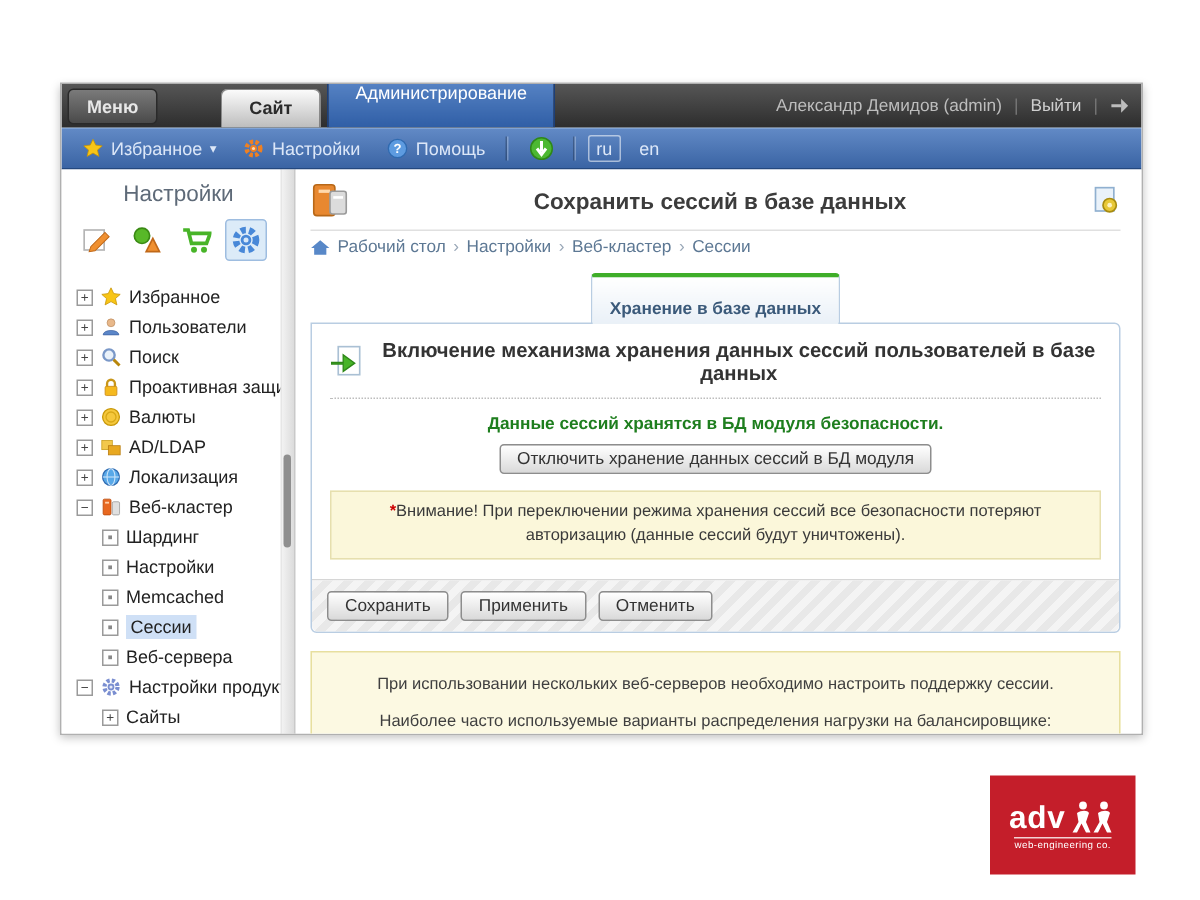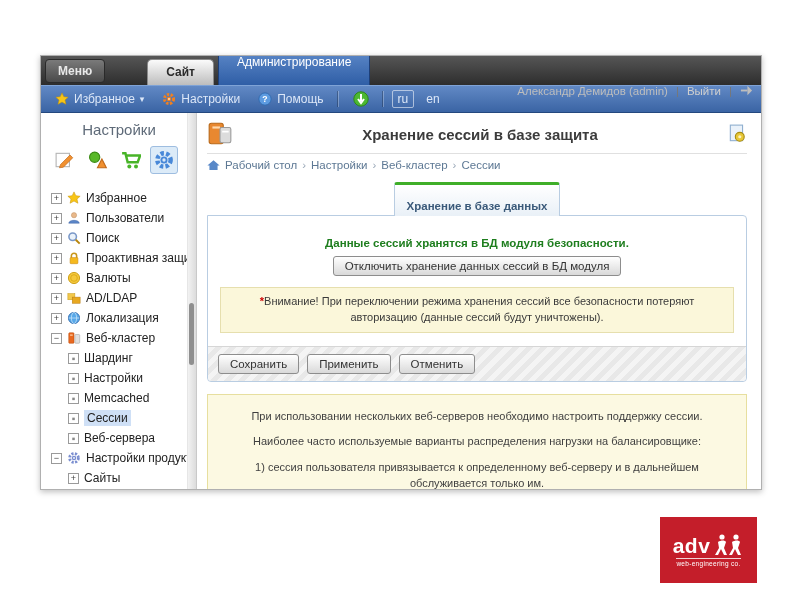--- a/index.html
+++ b/index.html
@@ -4,21 +4,21 @@
 <style>
   html,body{margin:0;padding:0;}
   body{width:800px;height:600px;background:#ffffff;font-family:"Liberation Sans",sans-serif;position:relative;overflow:hidden;}
   .app{position:absolute;left:40px;top:55px;width:720px;height:433px;border:1px solid #b0b0b0;box-shadow:0 2px 6px rgba(0,0,0,.25);background:#fff;overflow:hidden;text-align:center;}
 
   
   .topbar{position:relative;height:29px;background:linear-gradient(#565656,#2d2d2d);display:flex;align-items:flex-end;}
   .menu-btn{margin:3px 4px 2px 4px;padding:4px 12px;background:linear-gradient(#7a7a7a,#4a4a4a);border:1px solid #2a2a2a;border-radius:4px;color:#e8e8e8;font-size:12px;font-weight:bold;align-self:center;}
   .tab-site{margin-left:38px;padding:5px 18px 6px;background:linear-gradient(#fbfbfb,#bdbdbd);border:1px solid #8a8a8a;border-bottom:none;border-radius:5px 5px 0 0;color:#2b2b2b;font-size:12px;font-weight:bold;}
   .tab-admin{margin-left:4px;padding:5px 18px 16px;background:linear-gradient(#5d89c9,#2f5ea6);border:1px solid #1d3f78;border-bottom:none;border-radius:5px 5px 0 0;color:#ffffff;font-size:12px;font-weight:normal;}
-  .top-right{position:absolute;right:8px;top:0;height:29px;display:flex;align-items:center;gap:8px;font-size:11.5px;color:#bdbdbd;margin-top:20px;}
+  .top-right{position:absolute;right:8px;top:0;height:29px;display:flex;align-items:center;gap:8px;font-size:11.5px;color:#bdbdbd;}
   .top-right .sep{color:#777;}
   .logout{color:#cfcfcf;}
 
   
   .toolbar{height:26px;background:linear-gradient(#6189c5,#3a64a4);border-top:1px solid #7fa3d6;border-bottom:1px solid #24487e;display:flex;align-items:center;padding:0 8px;gap:6px;color:#dce7f8;font-size:12px;}
   .tb-item{display:flex;align-items:center;gap:5px;padding:0 6px;}
   .tb-sep{width:1px;height:16px;background:rgba(255,255,255,.28);box-shadow:-1px 0 0 rgba(0,0,0,.25);margin:0 2px;}
   .lang{padding:1px 5px;border:1px solid rgba(255,255,255,.55);border-radius:2px;}
   .lang.off{border-color:transparent;}
   .caret{font-size:9px;}
@@ -292,21 +292,21 @@
     <div class="content">
       <div class="page-head">
         <span>
             <svg width="26" height="26" viewBox="0 0 24 24">
               <rect x="2" y="2" width="13" height="19" rx="2" fill="#e88830" stroke="#b86818"></rect>
               <rect x="5" y="5" width="7" height="2" fill="#ffd9ad"></rect>
               <rect x="12" y="6" width="10" height="14" rx="1.5" fill="#dcdcdc" stroke="#9a9a9a"></rect>
               <rect x="14" y="9" width="6" height="1.6" fill="#fff"></rect>
             </svg>
           </span>
-        <div class="page-title">Хранение сессий в базе защита</div>
+        <div class="page-title">Сохранить сессий в базе данных</div>
         <span>
             <svg width="20" height="20" viewBox="0 0 18 18">
               <rect x="3" y="1" width="11" height="14" fill="#eaf2fa" stroke="#90b0d0"></rect>
               <circle cx="11.5" cy="11.5" r="4" fill="#e8c838" stroke="#a88c10"></circle>
               <circle cx="11.5" cy="11.5" r="1.4" fill="#fdf2c0"></circle>
             </svg>
           </span>
       </div>
       <hr class="head-rule">
       <div class="breadcrumb">
@@ -320,20 +320,29 @@
           <span>Настройки</span>
           <span class="crumb-sep">›</span>
           <span>Веб-кластер</span>
           <span class="crumb-sep">›</span>
           <span>Сессии</span>
         </div>
 
       <div class="formtab">Хранение в базе данных</div>
       <div class="formbox">
         <div class="form-inner">
+          <div class="section-head">
+            <span>
+                <svg width="22" height="22" viewBox="0 0 20 20">
+                  <rect x="5" y="1" width="13" height="17" fill="#fff" stroke="#aac0d4"></rect>
+                  <path d="M1 10.5h7V6l7 5-7 5v-4.5H1z" fill="#48b428" stroke="#2e8818" stroke-width=".8"></path>
+                </svg>
+              </span>
+            <div class="section-title">Включение механизма хранения данных сессий пользователей в базе данных</div>
+          </div>
           <div class="status">Данные сессий хранятся в БД модуля безопасности.</div>
           <div class="gray-btn">Отключить хранение данных сессий в БД модуля</div>
           <div class="warnbox"><span class="ast">*</span><span>Внимание! При переключении режима хранения сессий все безопасности потеряют авторизацию (данные сессий будут уничтожены).</span></div>
         </div>
         <div class="form-footer">
           <div class="gray-btn">Сохранить</div>
           <div class="gray-btn">Применить</div>
           <div class="gray-btn">Отменить</div>
         </div>
       </div>

